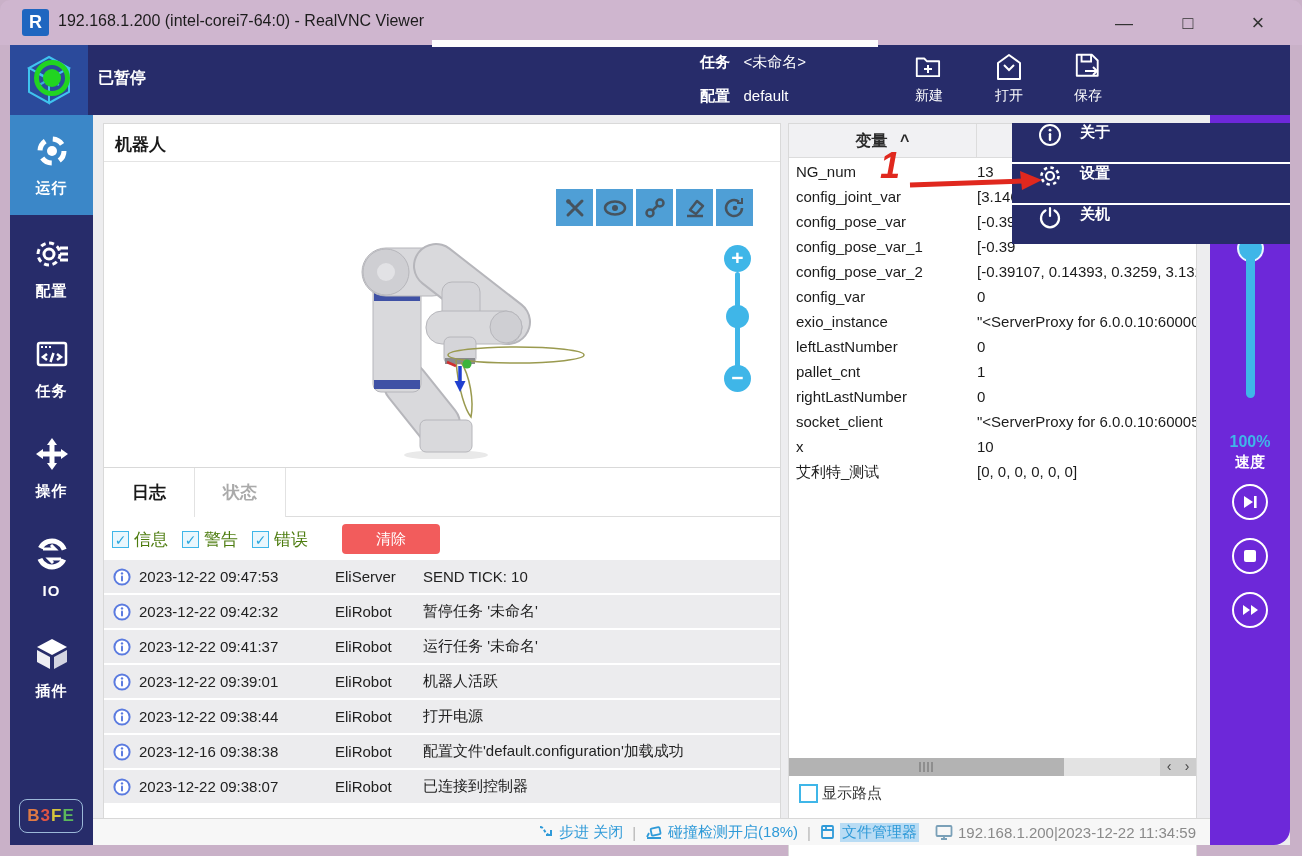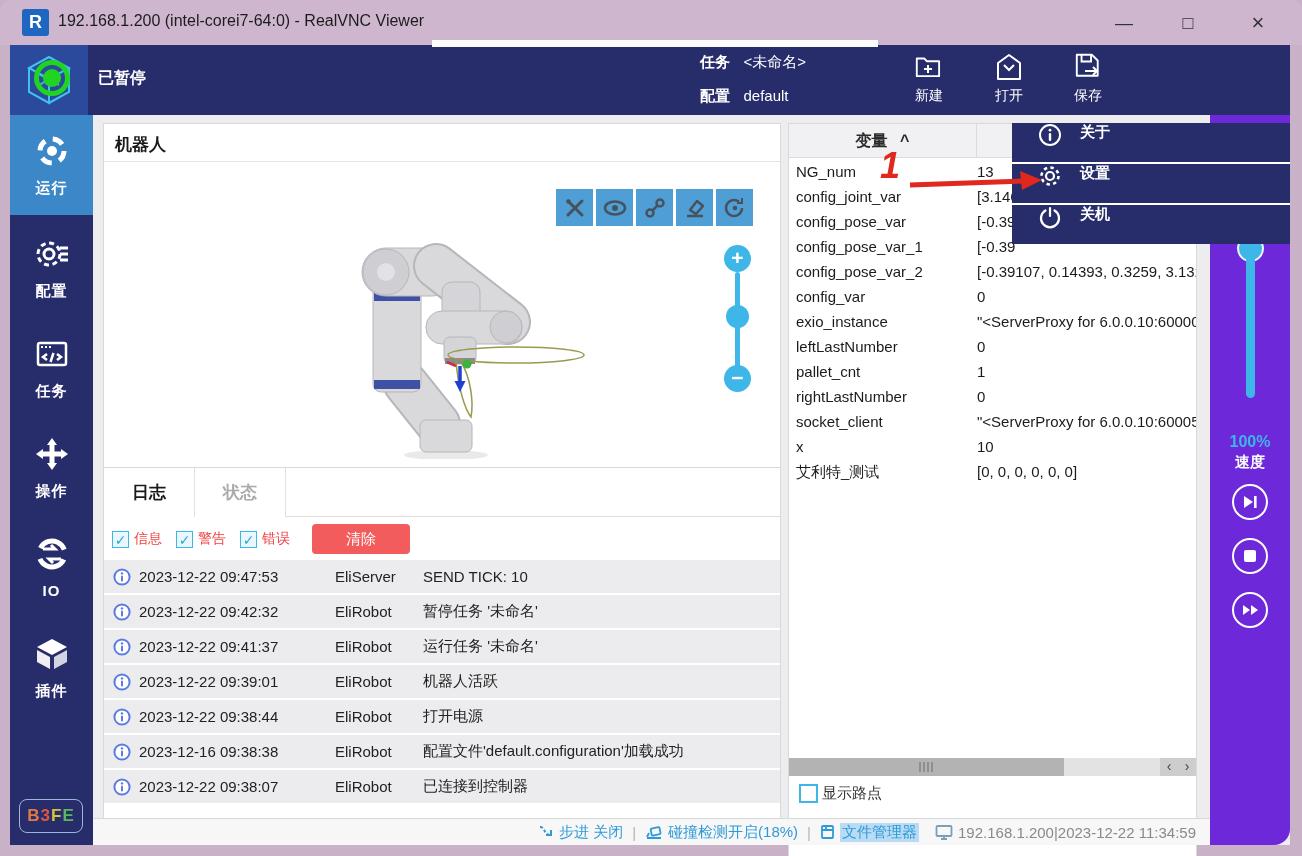--- a/index.html
+++ b/index.html
@@ -70,23 +70,23 @@
   
   .log-panel{left:93px;top:422px;width:678px;height:366px;overflow:hidden;}
   .tabbar{position:absolute;left:0;top:0;width:676px;height:49px;border-bottom:1px solid #ddd;box-sizing:border-box;}
   .tab{position:absolute;top:0;height:49px;width:90px;text-align:center;line-height:49px;
        font-size:17px;font-weight:bold;color:#aaa;border-right:1px solid #e2e2e2;cursor:pointer;background:#fff;}
   .tab.active{color:#1a1a1a;}
   .filterbar{position:absolute;left:8px;top:56px;display:flex;align-items:center;gap:14px;}
   .filter{display:flex;align-items:center;gap:5px;cursor:pointer;}
   .cb{width:17px;height:17px;background:#eaf7fd;border:1px solid #3fb6e8;color:#2ba7dd;font-size:14px;
       font-weight:bold;text-align:center;line-height:16px;box-sizing:border-box;}
-  .filter .lbl{font-size:14px;color:#ef4444;}
+  .filter .lbl{font-size:17px;color:#4d7c0f;}
   .clear-btn{width:98px;height:30px;background:#f25c5c;color:#fff;border-radius:4px;font-size:15px;
-             text-align:center;line-height:30px;cursor:pointer;margin-left:8px;}
+             text-align:center;line-height:30px;cursor:pointer;margin-left:20px;}
   .log-rows{position:absolute;left:0;top:92px;width:676px;}
   .log-row{display:flex;align-items:center;height:33px;background:#ececee;margin-bottom:2px;padding-left:9px;gap:8px;}
   .log-time{width:188px;font-size:15px;color:#222;}
   .log-source{width:80px;font-size:15px;color:#222;}
   .log-msg{font-size:15px;color:#222;}
   
   .rstrip{left:1200px;top:70px;width:80px;height:730px;background:#6d28d9;border-radius:0 0 16px 0;z-index:10;}
   .speed-track{position:absolute;left:36px;top:135px;width:9px;height:148px;background:#3fb6e8;border-radius:5px;}
   .speed-handle{position:absolute;left:27px;top:120px;width:27px;height:27px;background:#3fb6e8;
                 border:2px solid #eaf7ff;border-radius:50%;box-sizing:border-box;cursor:pointer;}

